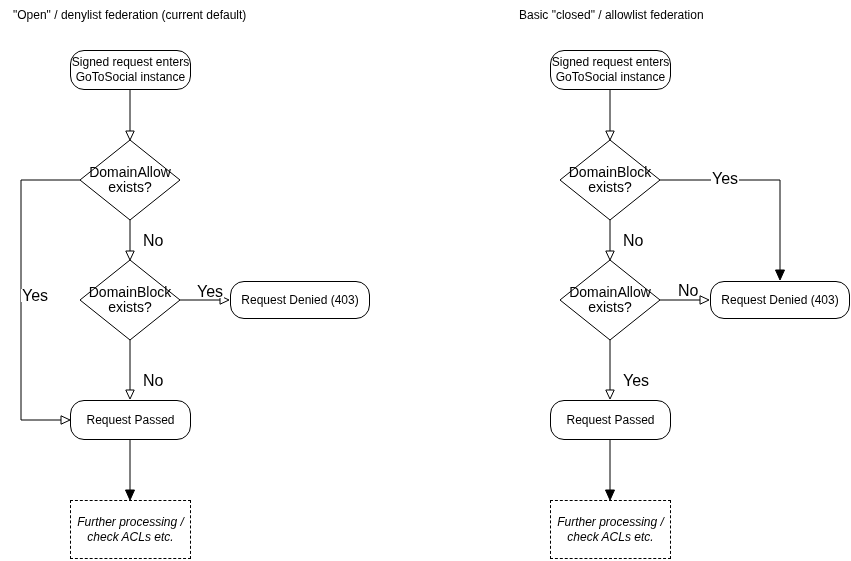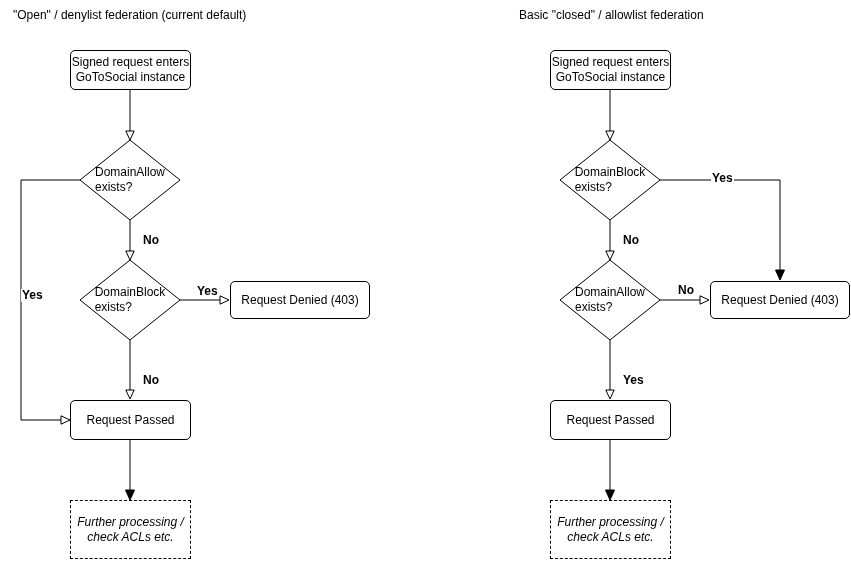--- a/index.html
+++ b/index.html
@@ -23,40 +23,39 @@
     display: flex;
     align-items: center;
     justify-content: center;
     text-align: center;
     font-size: 12px;
     line-height: 15px;
     white-space: pre;
     background: #ffffff;
     border: 1px solid #000000;
   }
-  .rounded { border-radius: 5px; }
+  .rounded { border-radius: 14px; }
   .dashed { border-style: dashed; font-style: italic; }
   .diamond-label {
     position: absolute;
     display: flex;
     align-items: center;
     justify-content: center;
-    text-align: left;
-    font-size: 12px;
+    text-align: center;
+    font-size: 14px;
     line-height: 15px;
     white-space: pre;
   }
   .edge-label {
     position: absolute;
-    font-size: 12px;
+    font-size: 16px;
     line-height: 13px;
     background: #ffffff;
     padding: 0 1px;
     white-space: pre;
-    font-weight: bold;
   }
 </style>
 </head>
 <body>
 
 <svg class="wires" width="851" height="561" viewBox="0 0 851 561">
   <g stroke="#000000" stroke-width="1" fill="none">
 
     <line x1="130" y1="90" x2="130" y2="131"></line>
     <polygon points="130,140 125.8,131 134.2,131" fill="#ffffff"></polygon>

